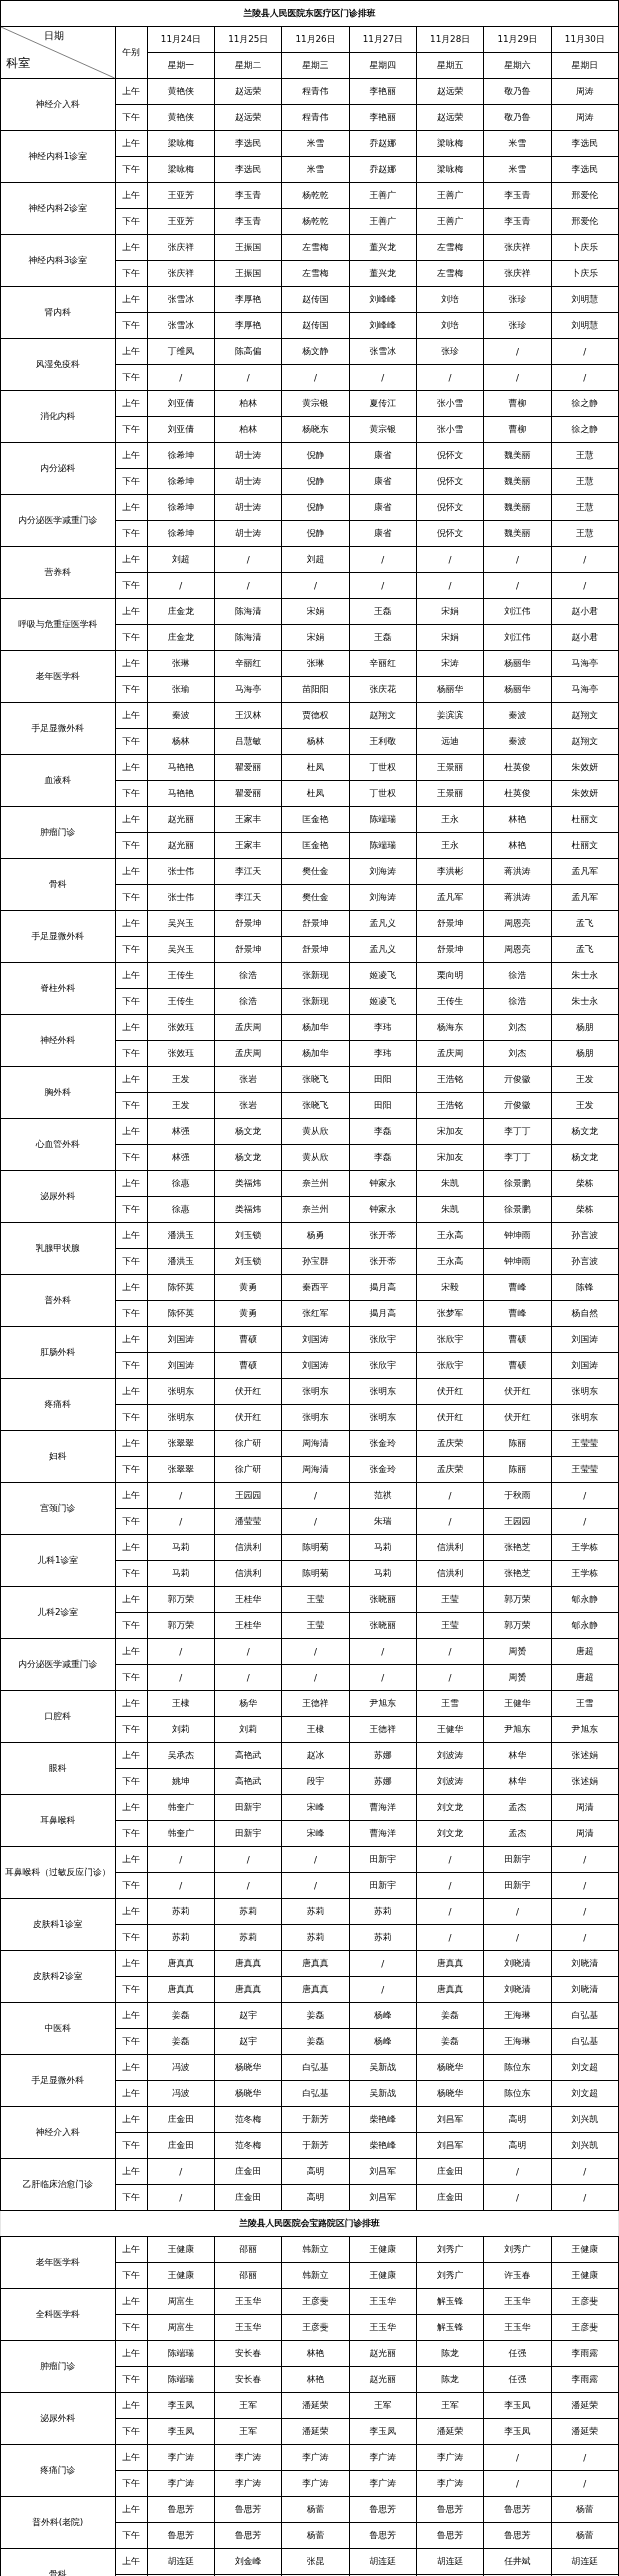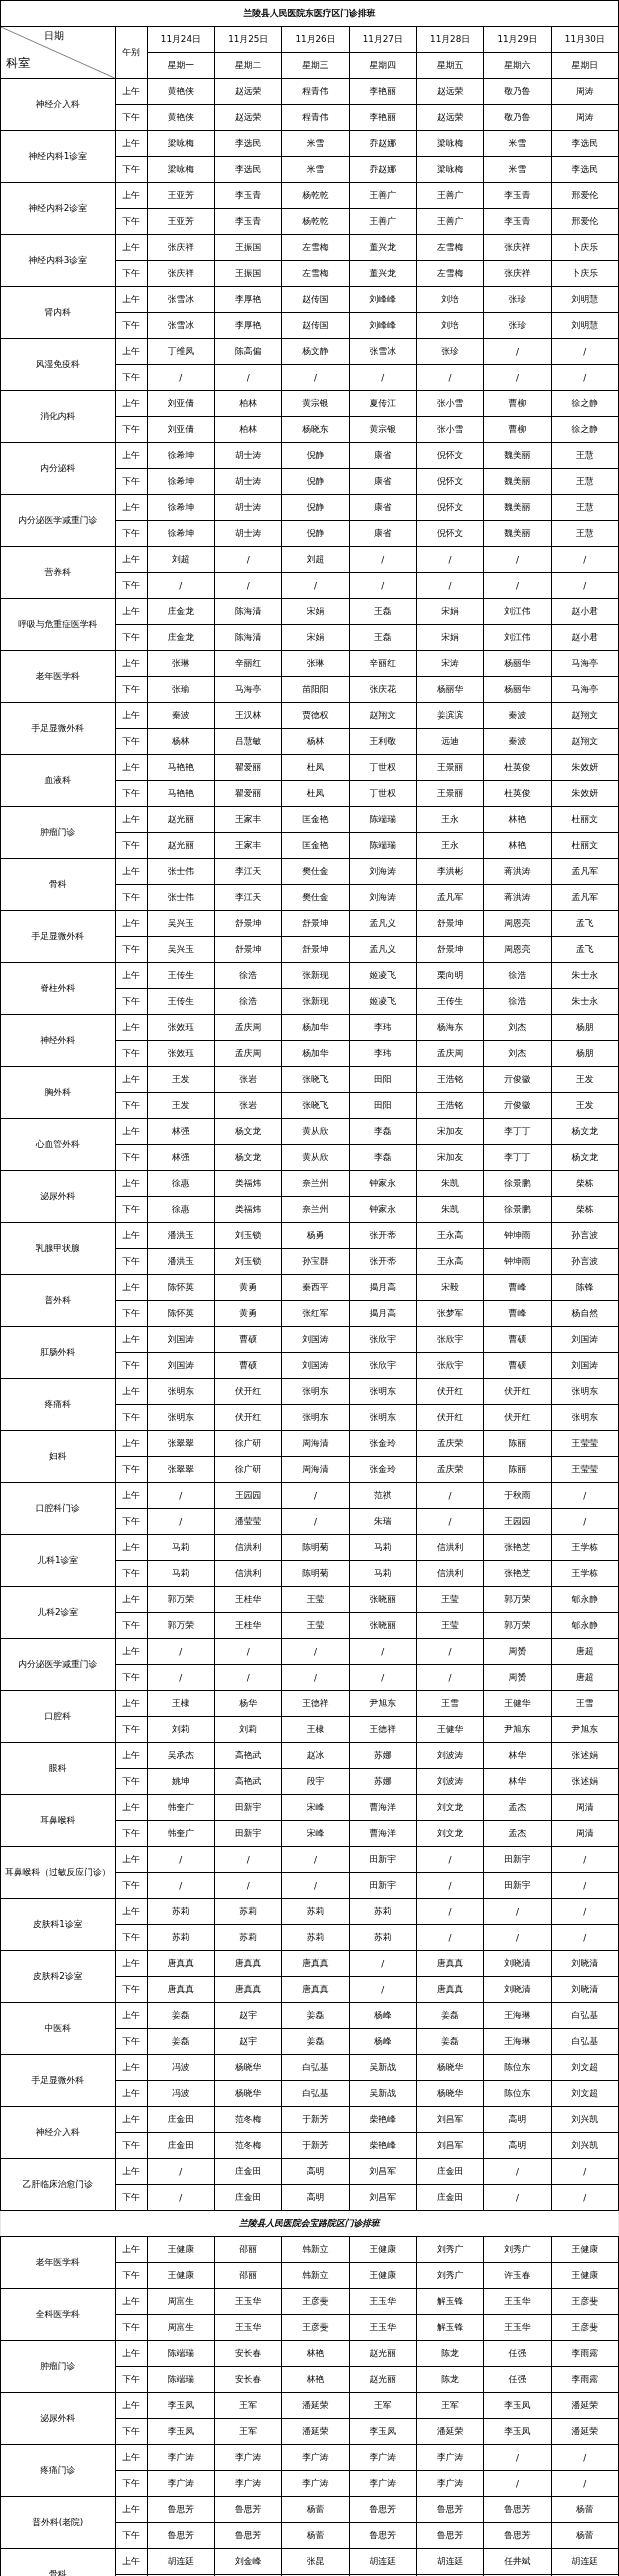--- a/index.html
+++ b/index.html
@@ -3,21 +3,21 @@
 <meta charset="utf-8">
 <style>
   html, body { margin:0; padding:0; background:#ffffff; }
   body { width:620px; font-family:"DejaVu Sans","Liberation Sans",sans-serif; color:#000; }
   table.sched { border-collapse:collapse; table-layout:fixed; width:619px; }
   table.sched col.c-dept { width:114px; }
   table.sched col.c-period { width:32px; }
   table.sched col.c-day { width:67px; }
   table.sched td { border:0.5px solid #000; text-align:center; vertical-align:middle; font-size:8.8px; height:25px; padding:0; white-space:nowrap; overflow:hidden; }
   td.title { height:41px; font-size:12.4px; font-weight:bold; letter-spacing:0px;margin-left:24px; }
-  td.title.t2 { border-left-color:#e6e6e6; border-right-color:#e6e6e6;font-style:italic; }
+  td.title.t2 { border-left-color:#e6e6e6; border-right-color:#e6e6e6; }
   td.corner { position:relative; padding:0; }
   td.corner svg { position:absolute; left:0; top:0; width:100%; height:100%; }
   td.corner .c-date { position:absolute; left:43px; top:2px; font-size:10px; }
   td.corner .c-dept { position:absolute; left:5.2px; top:28px; font-size:12px; }
   td.dept { font-size:8.8px; white-space:normal; line-height:13.4px; padding:0 3.1px; }
   td.period { font-size:8.8px; }
 </style>
 </head>
 <body>
 
@@ -624,21 +624,21 @@
         <td class="period">下午</td>
         <td>张翠翠</td>
         <td>徐广研</td>
         <td>周海清</td>
         <td>张金玲</td>
         <td>孟庆荣</td>
         <td>陈丽</td>
         <td>王莹莹</td>
       </tr>
       <tr>
-        <td class="dept" rowspan="2">口腔科门诊</td>
+        <td class="dept" rowspan="2">宫颈门诊</td>
         <td class="period">上午</td>
         <td>/</td>
         <td>王园园</td>
         <td>/</td>
         <td>范祺</td>
         <td>/</td>
         <td>于秋雨</td>
         <td>/</td>
       </tr>
       <tr>

